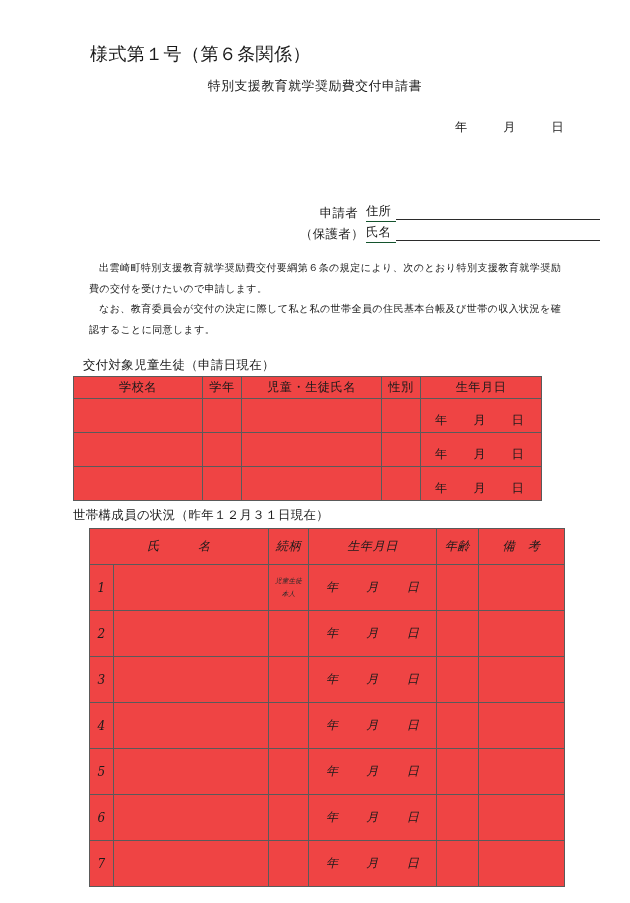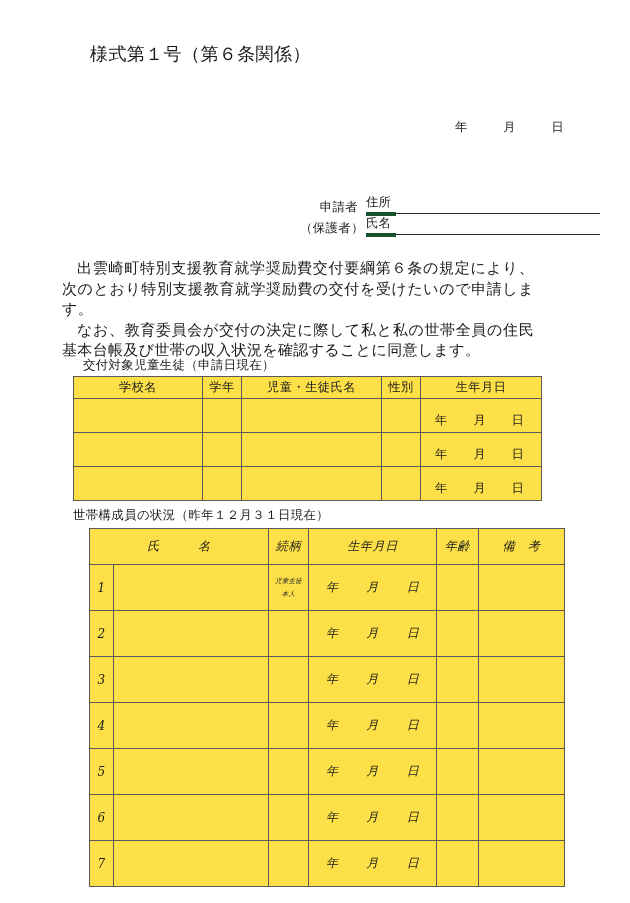--- a/index.html
+++ b/index.html
@@ -51,21 +51,21 @@
   .addressee {
     left: 88px; top: 161px;
     font-size: 12.6px;
     letter-spacing: 0.5px;
   }
   .addressee .hon { margin-left: 14px; }
 
   
   .applicant {
     position: absolute;
-    left: 300px; top: 195px;
+    left: 300px; top: 201px;
     font-size: 12.4px;
   }
   .applicant .row {
     display: flex;
     align-items: flex-end;
     height: 21px;
   }
   .applicant .lead {
     width: 58px;
     text-align: right;
@@ -78,51 +78,51 @@
     white-space: nowrap;
   }
   .applicant .rule {
     flex: 0 0 auto;
     width: 204px;
     border-bottom: 1px solid #2b2b2b;
     height: 1px;
     margin-bottom: 2px;
   }
   .applicant .label-underline {
-    border-bottom: 4px solid #14532d;
+    border-bottom: 1px solid #14532d;
     padding-bottom: 1px;
   }
 
   
   .body-text {
     position: absolute;
-    left: 62px; top: 258px;
+    left: 89px; top: 258px;
     width: 472px;
-    font-size: 15px;
+    font-size: 10px;
     line-height: 20.5px;
     letter-spacing: 0.35px;
     text-align: justify;
   }
   .body-text p { margin: 0; text-indent: 1em; }
 
   
   .caption {
     font-size: 12.4px;
     letter-spacing: 0.4px;
   }
   .caption.c1 { left: 83px; top: 357px; }
   .caption.c2 { left: 73px; top: 507px; }
 
   
   table.form {
     position: absolute;
     border-collapse: collapse;
     font-size: 12.2px;
     table-layout: fixed;
-    background: #fde047;
+    background: #ef4444;
   }
   table.form td, table.form th {
     border: 1px solid #5a5a5a;
     padding: 0;
     font-weight: normal;
     text-align: center;
     vertical-align: middle;
     letter-spacing: 0.5px;
   }
 
@@ -169,20 +169,21 @@
   #table-recipients .ymd-wrap { padding-top: 10px; }
   .ymd span { display: inline-block; }
 </style>
 </head>
 <body>
 
 <div class="page">
 
   <div class="abs form-no">様式第１号（第６条関係）</div>
 
+  <div class="abs doc-title">特別支援教育就学奨励費交付申請書</div>
 
   <div class="abs date-line">
     <span>年</span>
     <span>月</span>
     <span>日</span>
   </div>
 
 
   <div class="applicant">
     <div class="row">

